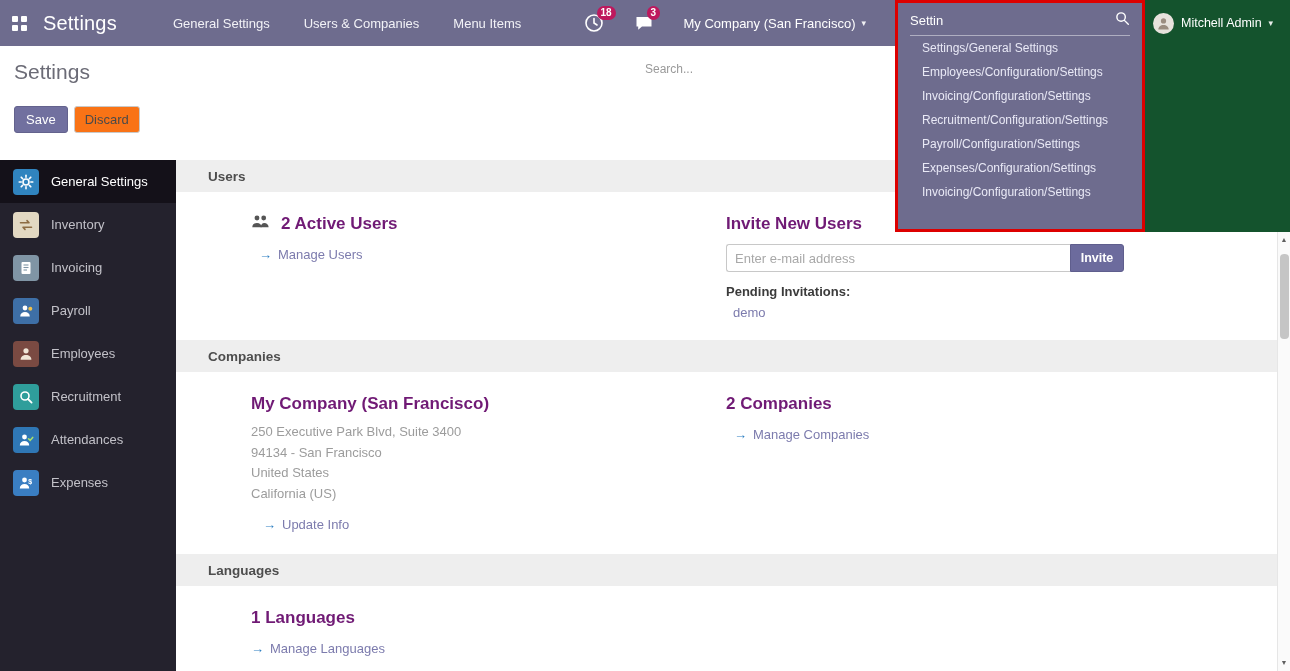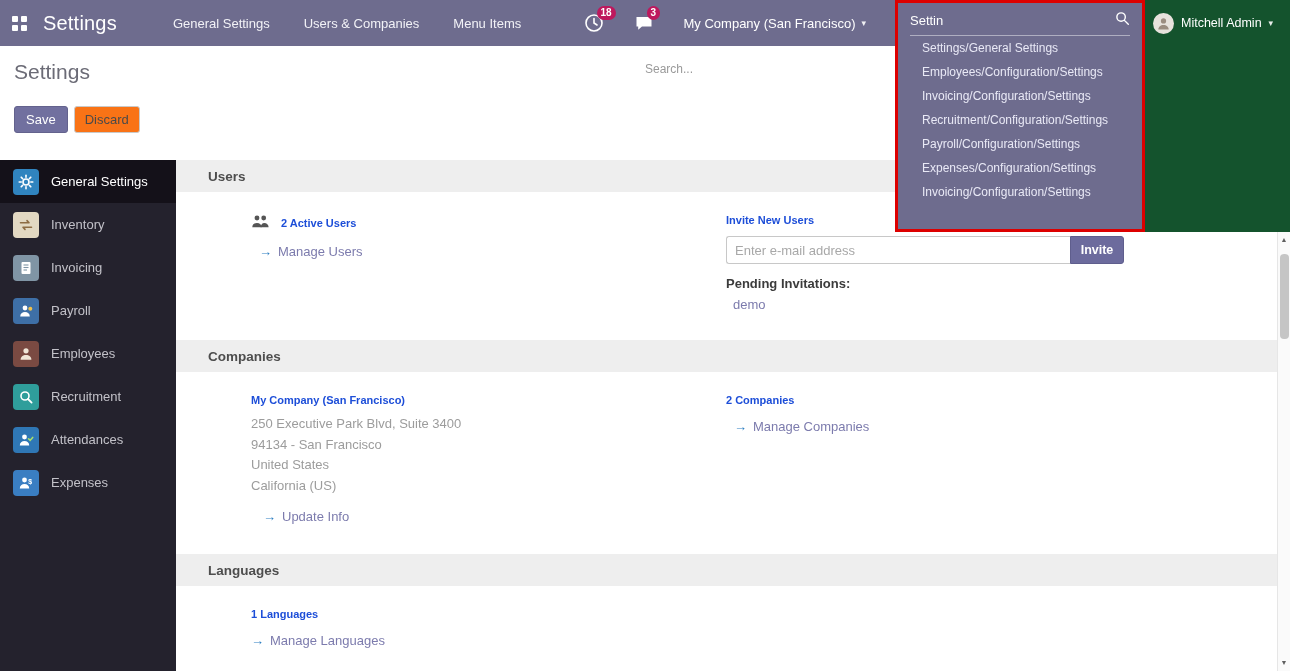--- a/index.html
+++ b/index.html
@@ -84,21 +84,21 @@
   .section-band {
     height:32px; background:#eeeeee; display:flex; align-items:center;
     padding-left:32px; font-size:13.5px; font-weight:bold; color:#4d4d4d;
   }
   .section-cols { display:flex; }
   .col { width:550px; }
   .col-left { padding-left:75px; }
   .users-content { height:148px; }
   .companies-content { height:182px; }
   .content-pad { padding-top:22px; }
-  .bold-line { font-weight:bold; color:#1d4ed8; font-size:11px; display:flex; align-items:center; gap:9px; }
+  .bold-line { font-weight:bold; color:#701a75; font-size:17px; display:flex; align-items:center; gap:9px; }
   .link-row { margin-top:13px; display:flex; align-items:center; cursor:pointer; }
   .arrow { color:#2e7fc2; font-weight:bold; margin-right:6px; font-size:13px; }
   .link-text { color:#7c7bad; font-size:13px; }
   .indent8 { padding-left:8px; } .indent12 { padding-left:12px; } .indent0 { padding-left:0; }
   .muted-lines { margin-top:8px; color:#9c9c9c; font-size:13px; line-height:20.5px; }
   .invite-group { margin-top:10px; display:flex; }
   .invite-input {
     width:344px; height:28px; border:1px solid #c8c8c8; border-right:none; border-radius:3px 0 0 3px;
     padding:0 8px; font-family:"Liberation Sans", sans-serif; font-size:13px; color:#444; outline:none;
   }

